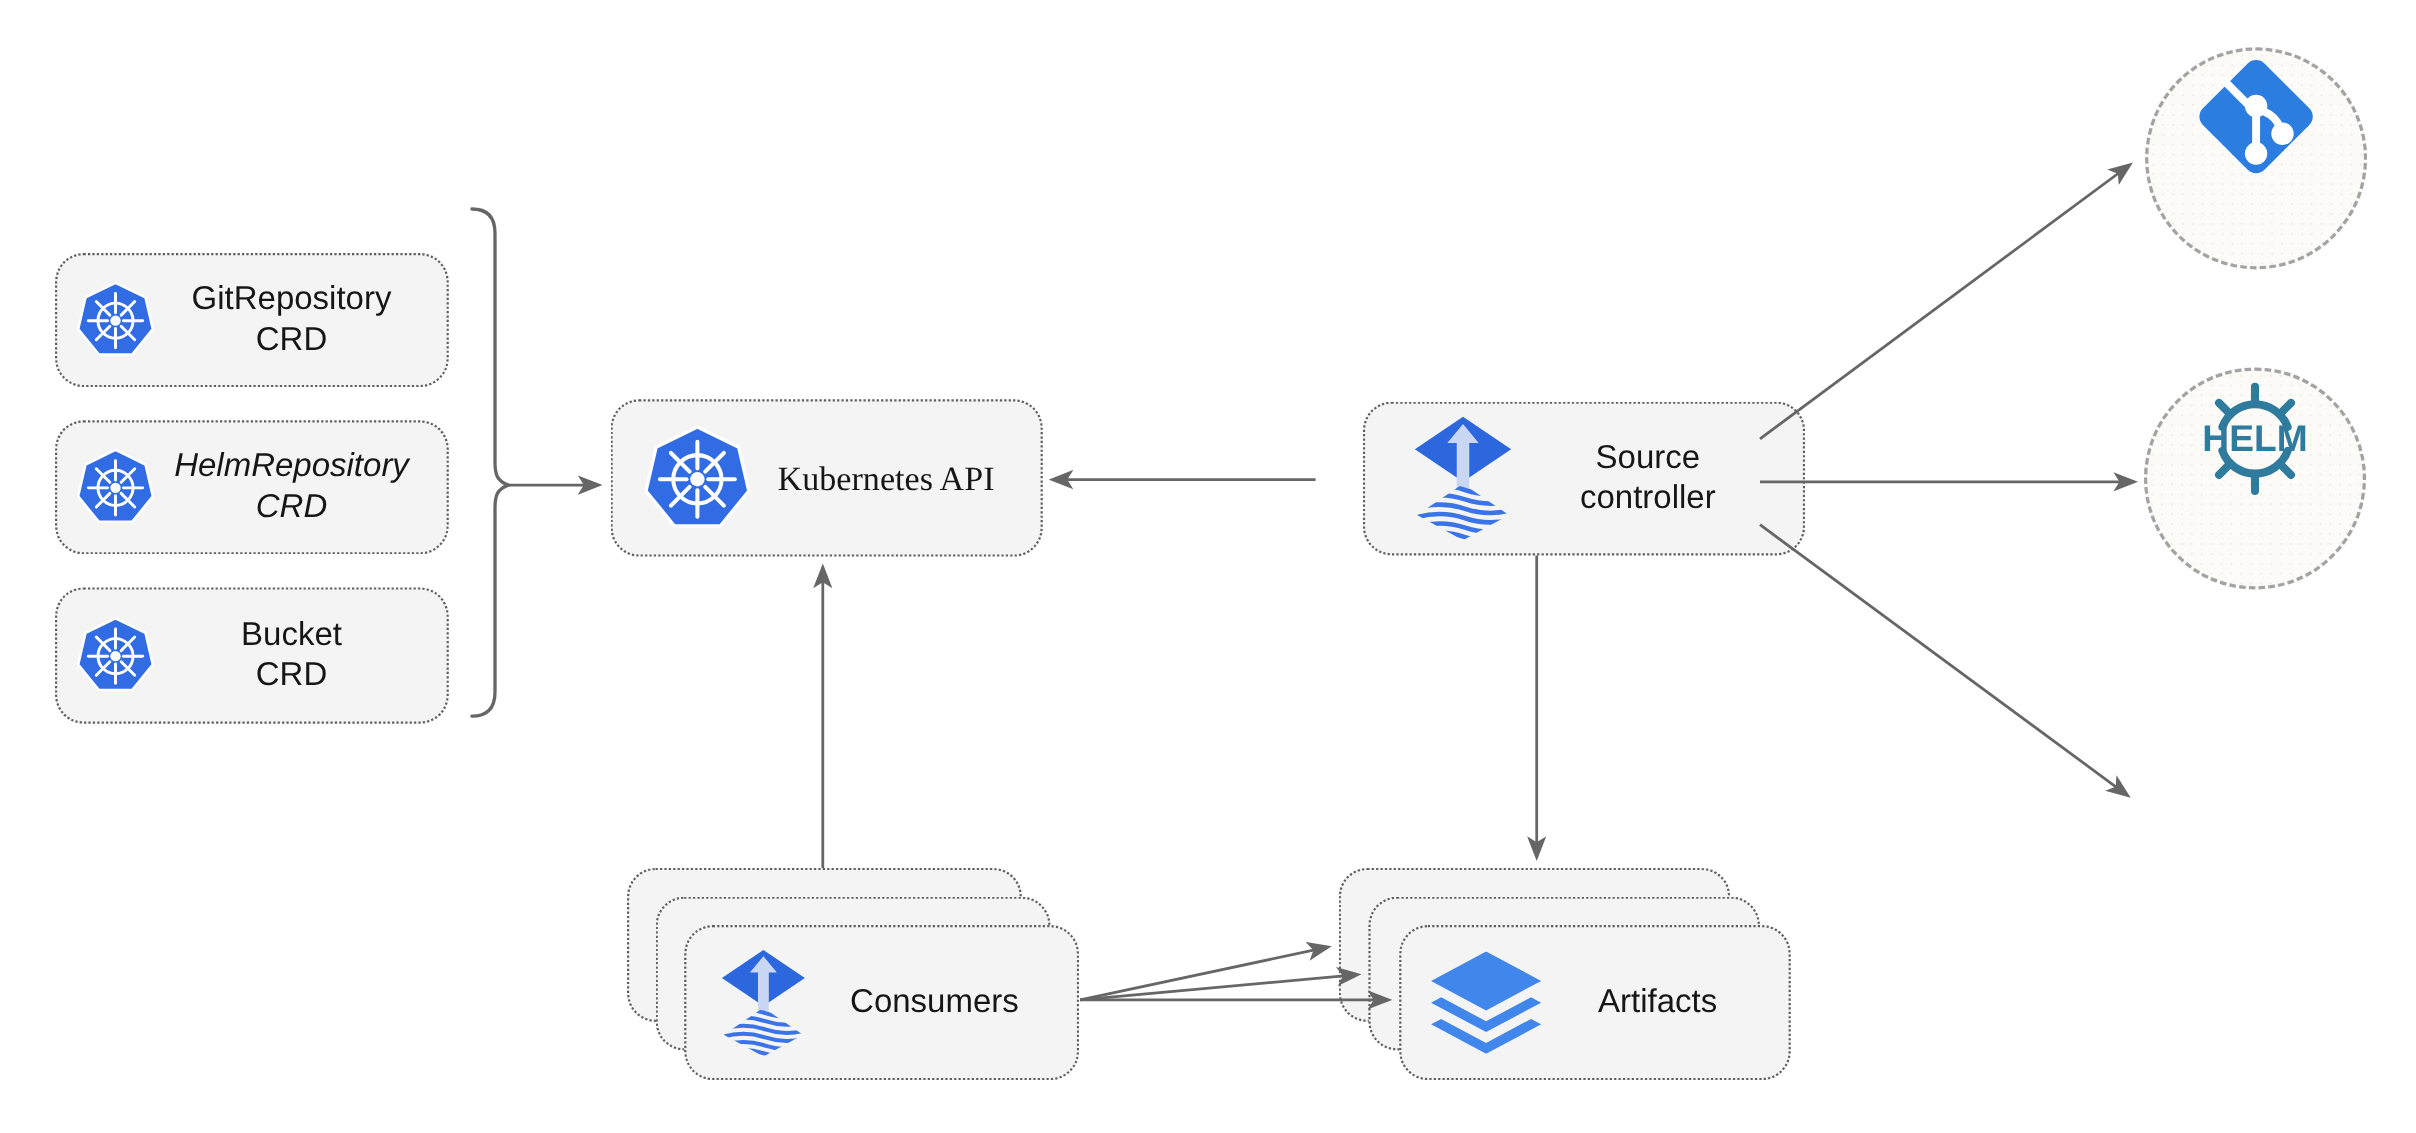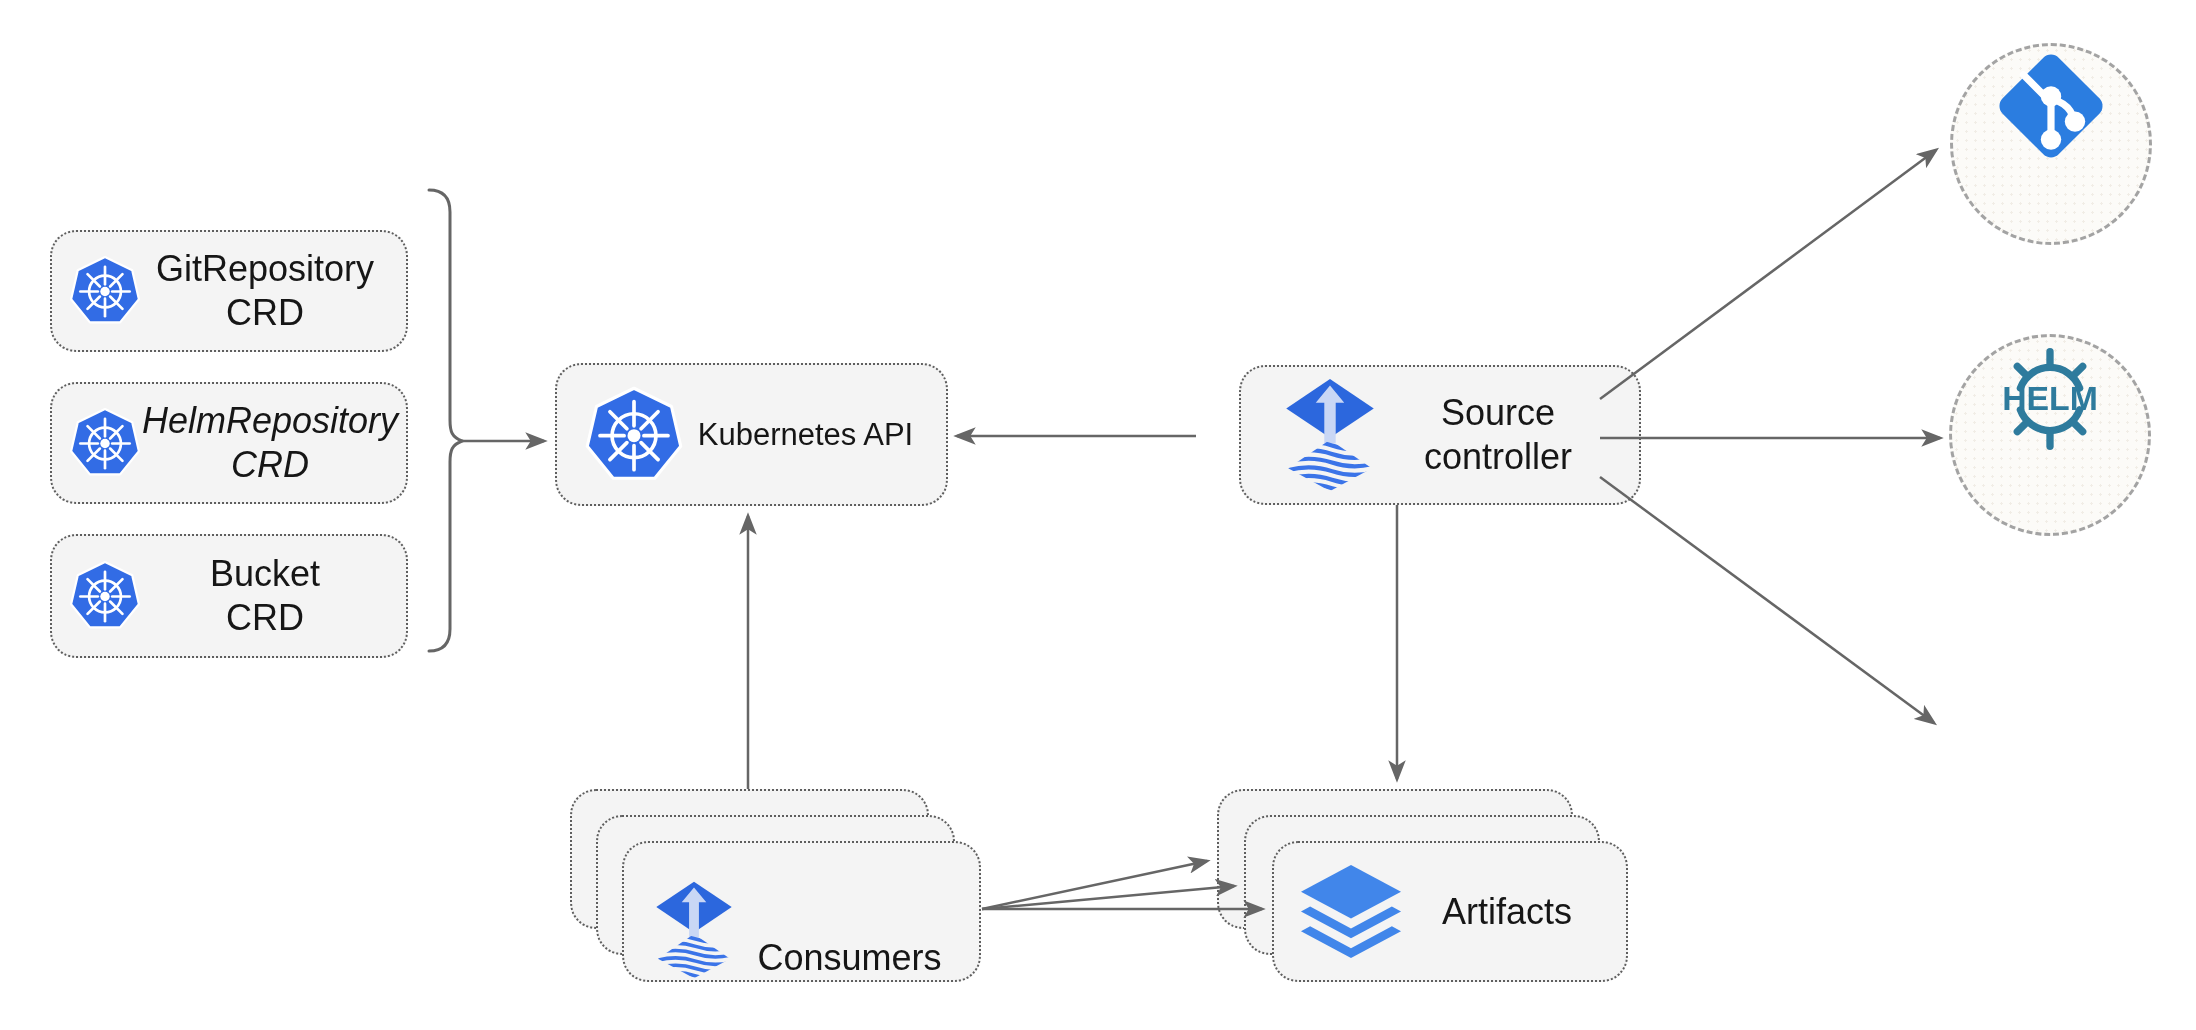--- a/index.html
+++ b/index.html
@@ -3,21 +3,21 @@
 <meta charset="utf-8">
 <style>
   html,body{margin:0;padding:0;background:#ffffff;}
   .canvas{position:relative;width:2196px;height:1030px;background:#ffffff;
           font-family:"Liberation Sans",sans-serif;overflow:hidden;color:#161616;}
   .box{position:absolute;background:#f4f4f4;border:2.5px dotted #5e5e5e;border-radius:26px;
        display:flex;align-items:center;box-sizing:border-box;z-index:3;}
   .box.stack-back{z-index:1;}
   .box.stack-mid{z-index:2;}
   .box .icon{flex:0 0 auto;display:flex;align-items:center;justify-content:center;}
-  .box .lbl{flex:1;text-align:center;font-size:36px;line-height:1.22;font-weight:400;}
+  .box .lbl{flex:1;text-align:center;font-size:30px;line-height:1.22;font-weight:400;}
   .circle{position:absolute;border:3px dashed #a3a3a3;border-radius:50%;
           background-color:#fcfbf8;
           background-image:radial-gradient(rgba(170,140,110,0.13) 1.2px,transparent 1.2px);
           background-size:9px 9px;
           display:flex;align-items:flex-start;justify-content:center;box-sizing:border-box;z-index:3;}
   svg.connectors{position:absolute;left:0;top:0;z-index:6;pointer-events:none;}
 </style>
 </head>
 <body>
 
@@ -100,21 +100,21 @@
             <line x1="31" y1="31.6" x2="19" y2="19.6"></line>
           <line x1="41" y1="41.4" x2="53" y2="53.4"></line>
             <line x1="31" y1="41.4" x2="19" y2="53.4"></line>
         </g>
         <circle cx="36" cy="36.5" r="4.6" fill="#ffffff"></circle>
       </svg>
     </span>
     <span class="lbl"><span>Bucket</span><br><span>CRD</span></span>
   </div>
 
-  <div class="box" style="left:555px;top:363px;width:393px;height:143px;padding:0 20px 0 26px;">
+  <div class="box" style="left:555px;top:363px;width:393px;height:143px;padding:0 20px 0 26px;font-family:Liberation Serif, serif;">
     <span class="icon">
       <svg width="102" height="102" viewBox="0 0 72 72">
         <polygon points="36,3 62.5,15.9 69,44 50.7,66.5 21.3,66.5 3,44 9.5,15.9" fill="#326ce5" stroke="#ffffff" stroke-width="2.2" stroke-linejoin="round"></polygon>
         <g stroke="#ffffff" stroke-width="2.6" stroke-linecap="round" fill="none">
           <circle cx="36" cy="36.5" r="15.5"></circle>
           <line x1="43" y1="36.5" x2="60" y2="36.5"></line>
             <line x1="29" y1="36.5" x2="12" y2="36.5"></line>
           <line x1="36" y1="29.5" x2="36" y2="12.5"></line>
             <line x1="36" y1="43.5" x2="36" y2="60.5"></line>
           <line x1="41" y1="31.6" x2="53" y2="19.6"></line>
@@ -146,21 +146,21 @@
           <path d="M2,108 Q28,100 52,108 T100,108"></path>
           <path d="M2,117 Q28,109 52,117 T100,117"></path>
         </g>
       </svg>
     </span>
     <span class="lbl"><span>Source</span><br><span>controller</span></span>
   </div>
 
   <div class="box stack-back" style="left:570px;top:789px;width:359px;height:140px;"></div>
   <div class="box stack-mid" style="left:596px;top:815px;width:359px;height:140px;"></div>
-  <div class="box" style="left:622px;top:841px;width:359px;height:141px;padding:0 16px 0 28px;align-items:flex-end;">
+  <div class="box" style="left:622px;top:841px;width:359px;height:141px;padding:0 16px 0 28px;">
     <span class="icon">
       <svg width="84" height="100" viewBox="0 0 100 122">
         <defs>
             <clipPath id="fxr2">
               <polygon points="50,66 94,96 50,120 6,96"></polygon>
             </clipPath>
           </defs>
         <polygon points="50,2 96,33 50,64 4,33" fill="#2c67dd"></polygon>
         <path d="M50,9 L65,27 L56,27 L56,70 L44,70 L44,27 L35,27 Z" fill="#c9d7f5"></path>
         <g clip-path="url(#fxr2)" stroke="#3b74e8" stroke-width="4.4" fill="none">

